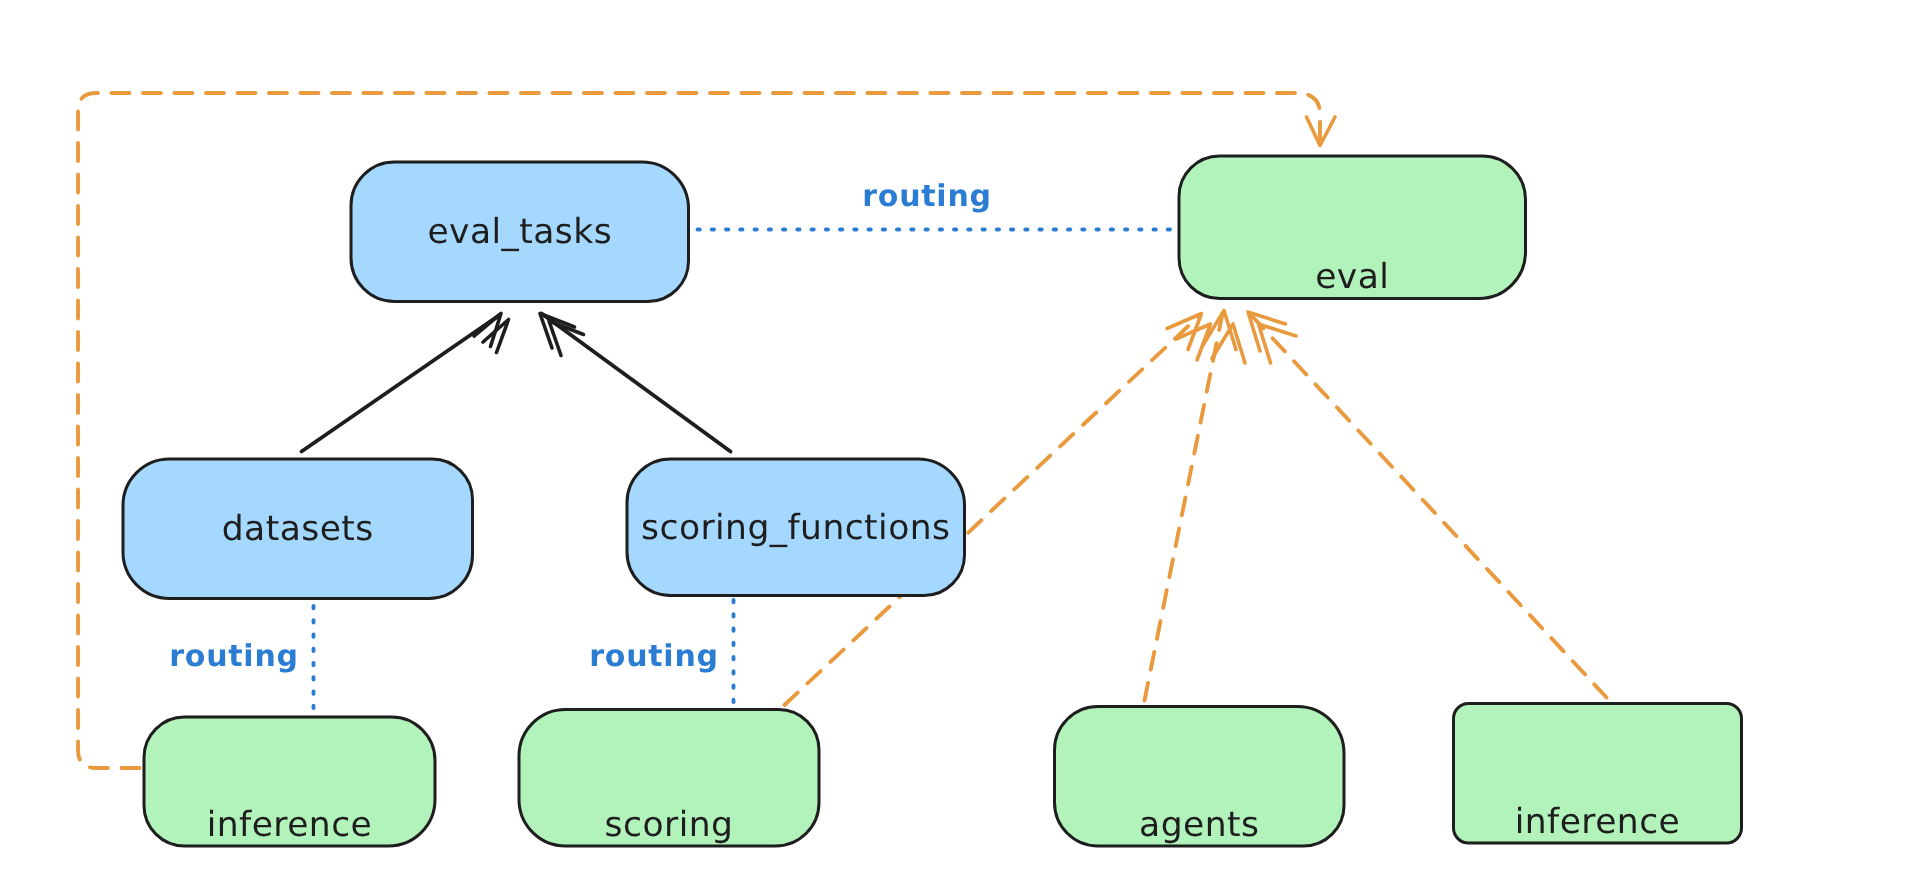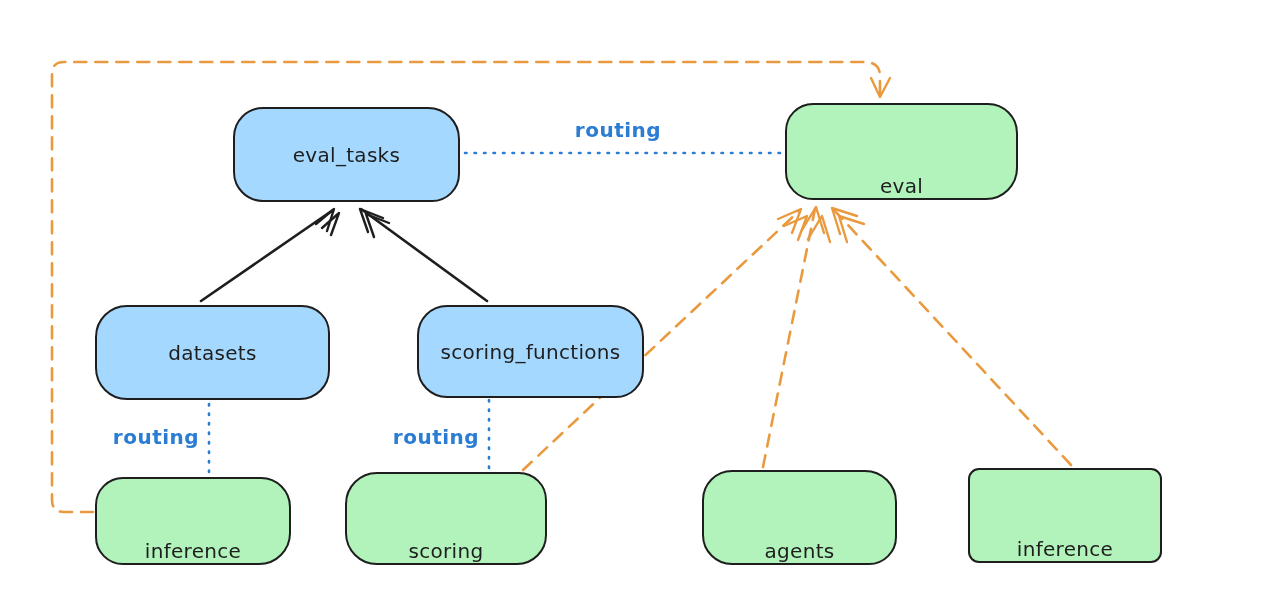--- a/index.html
+++ b/index.html
@@ -30,21 +30,21 @@
   .edge-black   { stroke: var(--stroke-dark); stroke-width: 2.6; fill: none; stroke-linecap: round; }
   .edge-blue    { stroke: var(--routing-blue); stroke-width: 2.6; fill: none; stroke-dasharray: 1.5 8; stroke-linecap: round; }
   .edge-orange  { stroke: var(--provider-orange); stroke-width: 2.6; fill: none; stroke-dasharray: 12 9; stroke-linecap: round; }
   .arrowhead-black  { stroke: var(--stroke-dark); fill: none; stroke-width: 2.4; stroke-linecap: round; stroke-linejoin: round; }
   .arrowhead-orange { stroke: var(--provider-orange); fill: none; stroke-width: 2.4; stroke-linecap: round; stroke-linejoin: round; }
 
   .node {
     position: absolute;
     display: flex; align-items: center; justify-content: center;
     border: 2.5px solid var(--stroke-dark);
-    font-size: 20px;
+    font-size: 23px;
     color: var(--stroke-dark);
     letter-spacing: 0.3px;
   }
   .node.blue  { background: var(--blue-fill); }
   .node.green { background: var(--green-fill); align-items: flex-end; }
   .r1 { border-radius: 30px 32px 28px 30px; }
   .r2 { border-radius: 28px 30px 32px 28px; }
   .r3 { border-radius: 32px 28px 30px 32px; }
 
   .edge-label {
@@ -101,21 +101,21 @@
   </svg>
 
   <div class="node blue r1" style="left:233px; top:107px; width:227px; height:95px;">
     <span>eval_tasks</span>
   </div>
 
   <div class="node green r2" style="left:785px; top:103px; width:233px; height:97px;">
     <span>eval</span>
   </div>
 
-  <div class="node blue r3" style="left:95px; top:305px; width:235px; height:95px;align-items:center;">
+  <div class="node blue r3" style="left:81px; top:305px; width:235px; height:95px;align-items:center;">
     <span>datasets</span>
   </div>
 
   <div class="node blue r1" style="left:383px; top:305px; width:227px; height:93px;margin-left:34px;">
     <span>scoring_functions</span>
   </div>
 
   <div class="node green r2" style="left:95px; top:477px; width:196px; height:88px;">
     <span>inference</span>
   </div>

